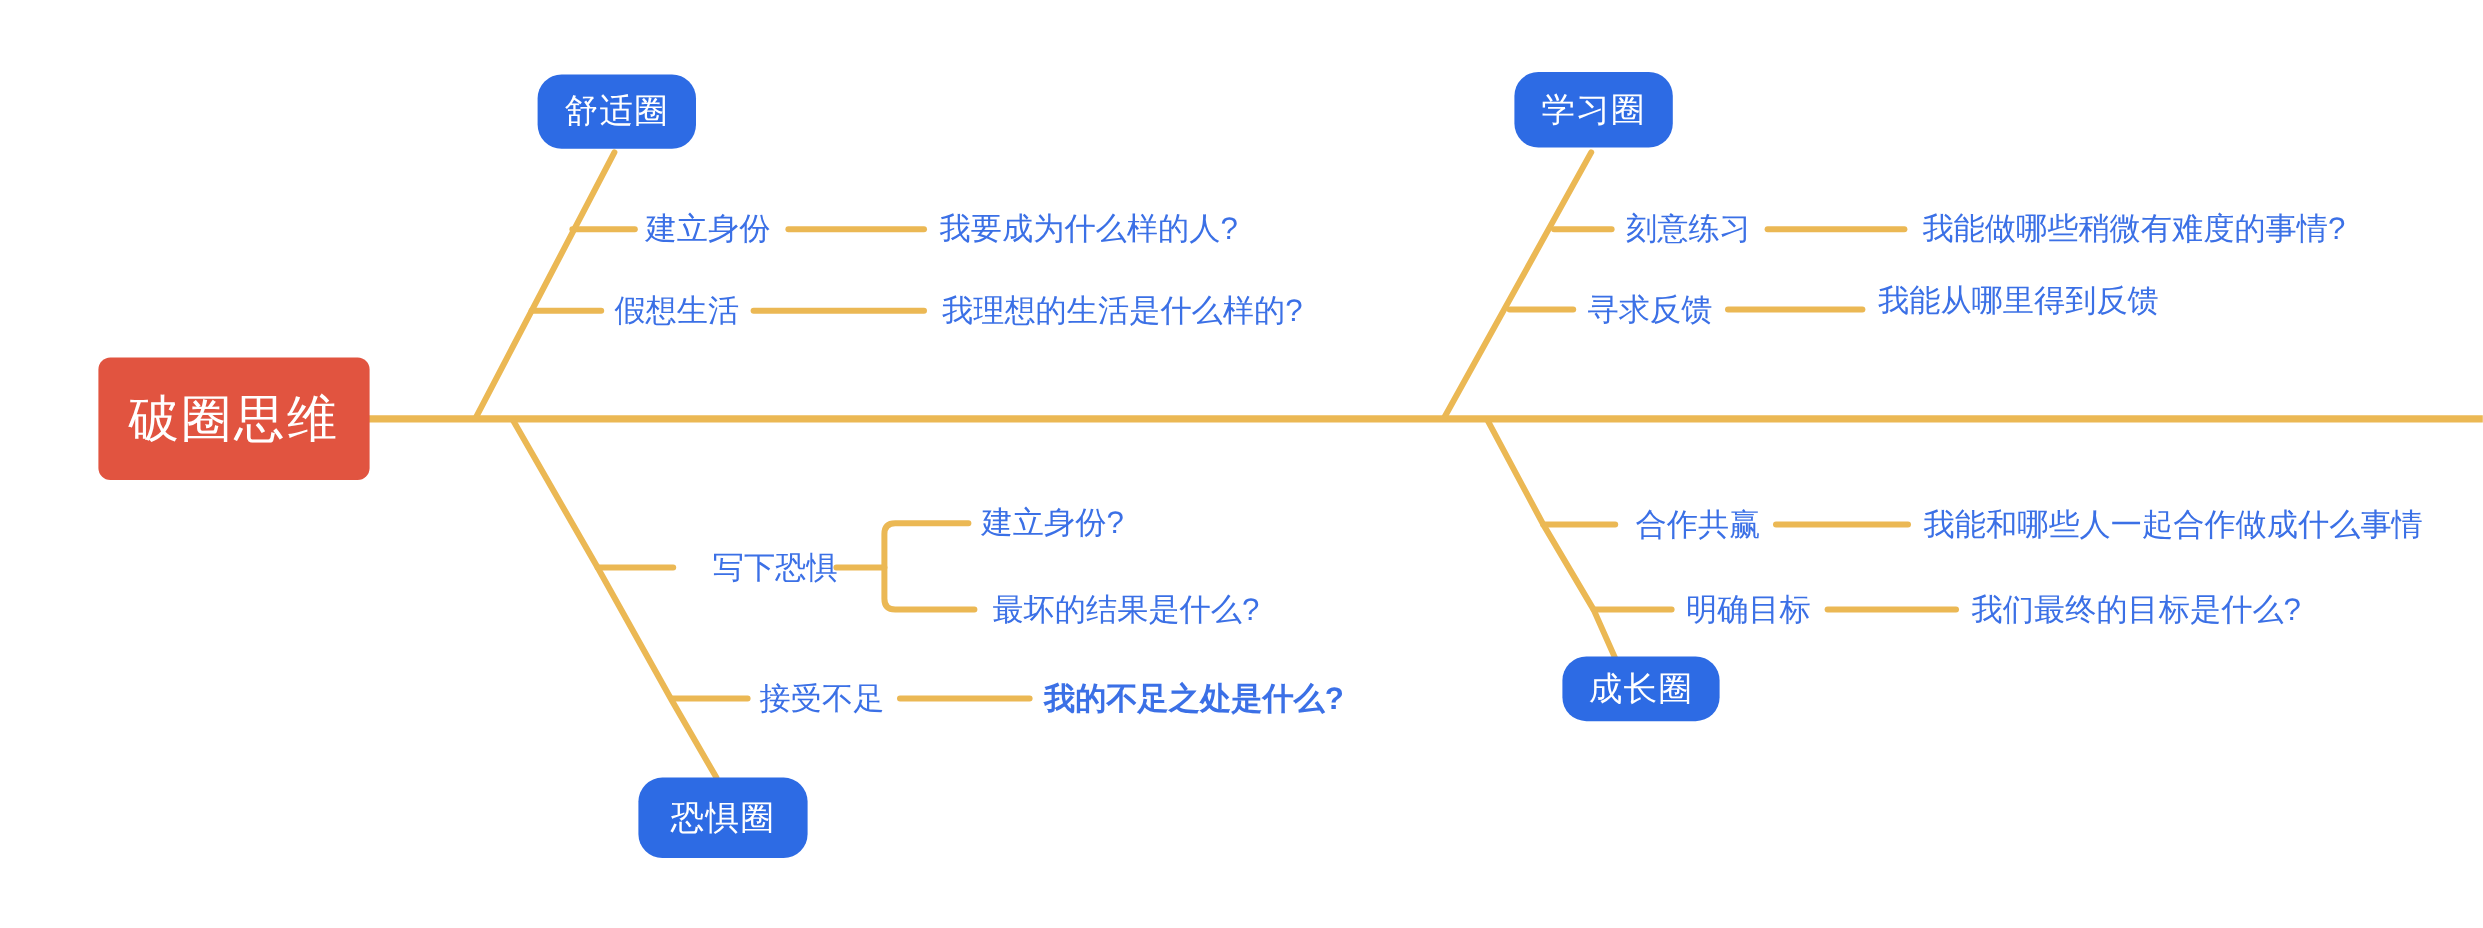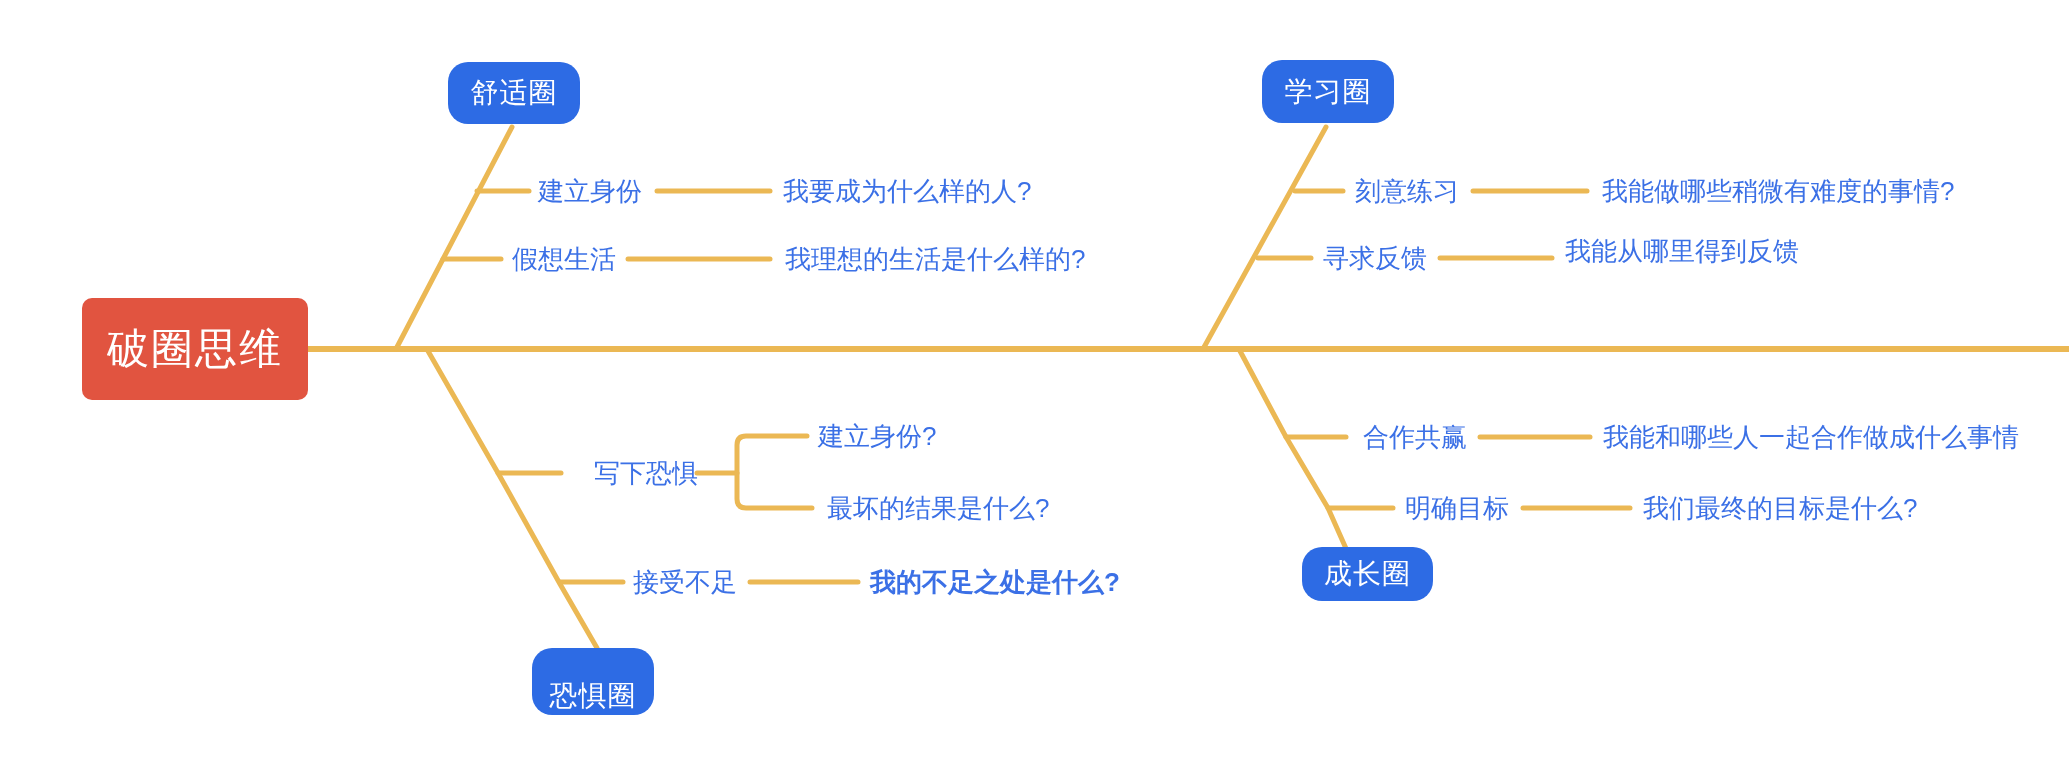--- a/index.html
+++ b/index.html
@@ -104,21 +104,21 @@
   <div class="node-box root-box" style="left:58px;top:298px;width:226px;height:102px;margin-left:24px;">
     <span>破圈思维</span>
   </div>
 
   <div class="node-box zone-box" style="left:448px;top:62px;width:132px;height:62px;">
     <span>舒适圈</span>
   </div>
   <div class="node-box zone-box" style="left:1262px;top:60px;width:132px;height:63px;">
     <span>学习圈</span>
   </div>
-  <div class="node-box zone-box" style="left:532px;top:648px;width:122px;height:67px;align-items:flex-end;">
+  <div class="node-box zone-box" style="left:532px;top:648px;width:141px;height:67px;">
     <span>恐惧圈</span>
   </div>
   <div class="node-box zone-box" style="left:1302px;top:547px;width:131px;height:54px;">
     <span>成长圈</span>
   </div>
 
   <div class="leaf" style="left:538px;top:191px;">建立身份</div>
   <div class="leaf" style="left:783px;top:191px;">我要成为什么样的人?</div>
   <div class="leaf" style="left:512px;top:259px;">假想生活</div>
   <div class="leaf" style="left:785px;top:259px;">我理想的生活是什么样的?</div>

